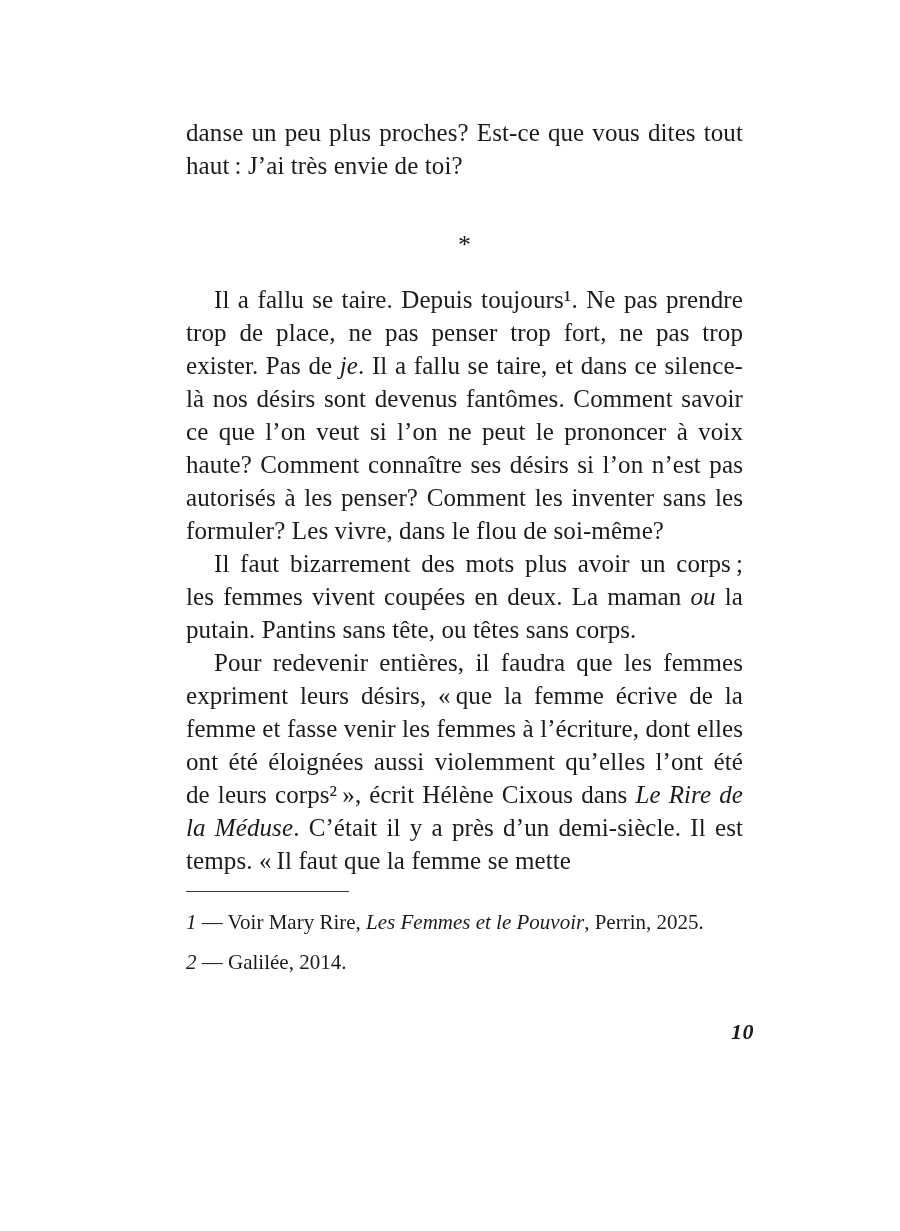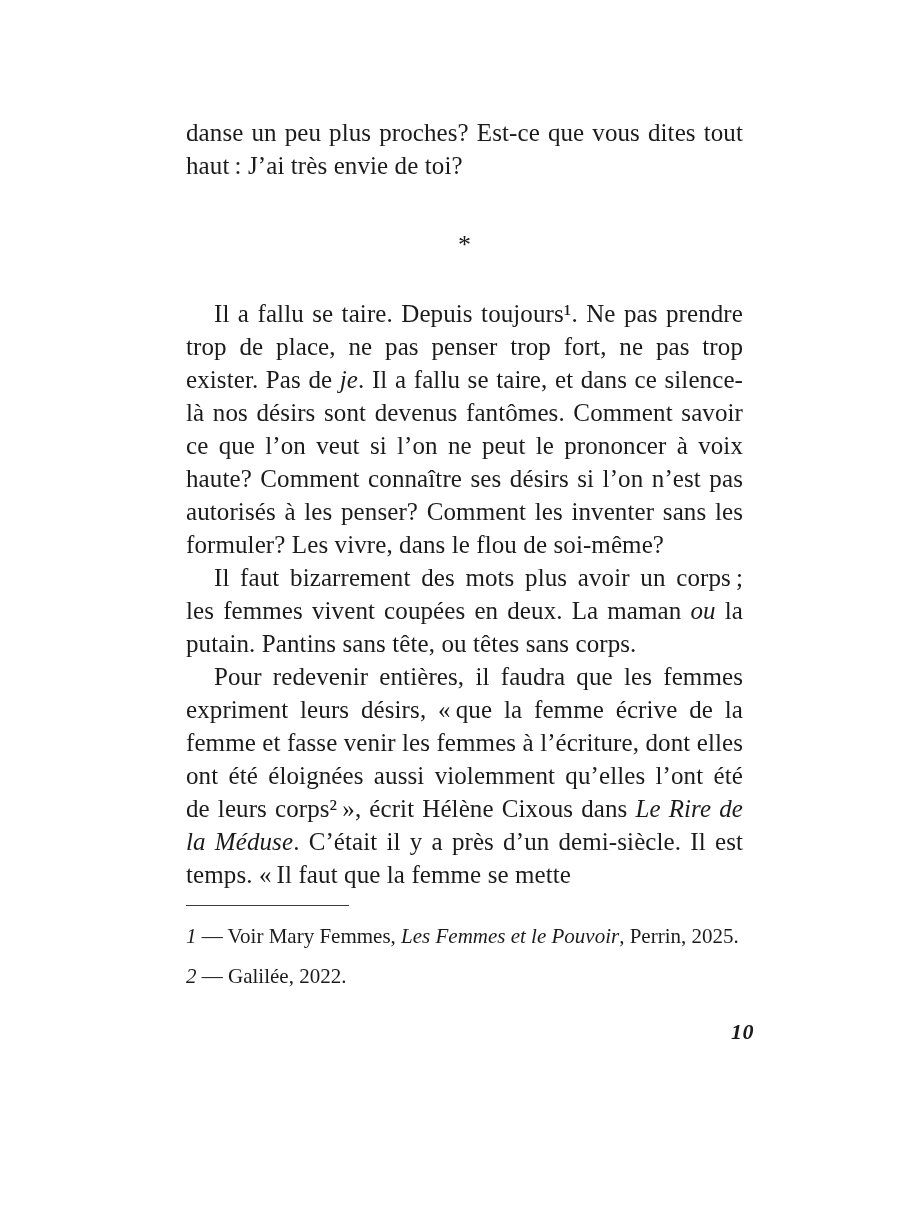--- a/index.html
+++ b/index.html
@@ -26,21 +26,21 @@
     text-align: justify;
     letter-spacing: 0.1px;
   }
   .opening { text-indent: 0; }
   .separator {
     text-align: center;
     font-size: 26px;
     line-height: 33px;
     margin-top: 46px;
   }
-  .paragraphs { margin-top: 36px; }
+  .paragraphs { margin-top: 22px; }
   .paragraphs p { text-indent: 28px; }
   .footnote-block { margin-top: 14px; }
   .footnote-rule {
     width: 163px;
     border: none;
     border-top: 1.5px solid #3a3a3a;
     margin: 0 0 10px 0;
   }
   .footnote {
     font-size: 21px;
@@ -70,20 +70,20 @@
     <div class="separator">*</div>
 
     <div class="paragraphs">
       <p class="body-text"><span class="normal">Il a fallu se taire. Depuis toujours¹. Ne pas prendre trop de place, ne pas penser trop fort, ne pas trop exister. Pas de </span><span class="italic">je</span><span class="normal">. Il a fallu se taire, et dans ce silence-là nos désirs sont devenus fantômes. Comment savoir ce que l’on veut si l’on ne peut le prononcer à voix haute? Comment connaître ses désirs si l’on n’est pas autorisés à les penser? Comment les inventer sans les formuler? Les vivre, dans le flou de soi-même?</span></p>
       <p class="body-text"><span class="normal">Il faut bizarrement des mots plus avoir un corps ; les femmes vivent coupées en deux. La maman </span><span class="italic">ou</span><span class="normal"> la putain. Pantins sans tête, ou têtes sans corps.</span></p>
       <p class="body-text"><span class="normal">Pour redevenir entières, il faudra que les femmes expriment leurs désirs, « que la femme écrive de la femme et fasse venir les femmes à l’écriture, dont elles ont été éloignées aussi violemment qu’elles l’ont été de leurs corps² », écrit Hélène Cixous dans </span><span class="italic">Le Rire de la Méduse</span><span class="normal">. C’était il y a près d’un demi-siècle. Il est temps. « Il faut que la femme se mette</span></p>
     </div>
 
     <div class="footnote-block">
       <hr class="footnote-rule">
-      <p class="footnote"><span class="italic">1</span><span class="normal"> — Voir Mary Femmes, </span><span class="italic">Les Femmes et le Pouvoir</span><span class="normal">, Perrin, 2025.</span></p>
-      <p class="footnote"><span class="italic">2</span><span class="normal"> — Galilée, 2022.</span></p>
+      <p class="footnote"><span class="italic">1</span><span class="normal"> — Voir Mary Rire, </span><span class="italic">Les Femmes et le Pouvoir</span><span class="normal">, Perrin, 2025.</span></p>
+      <p class="footnote"><span class="italic">2</span><span class="normal"> — Galilée, 2014.</span></p>
     </div>
 
   </div>
 
   <div class="page-number">10</div>
 </div>
 
 </body></html>

